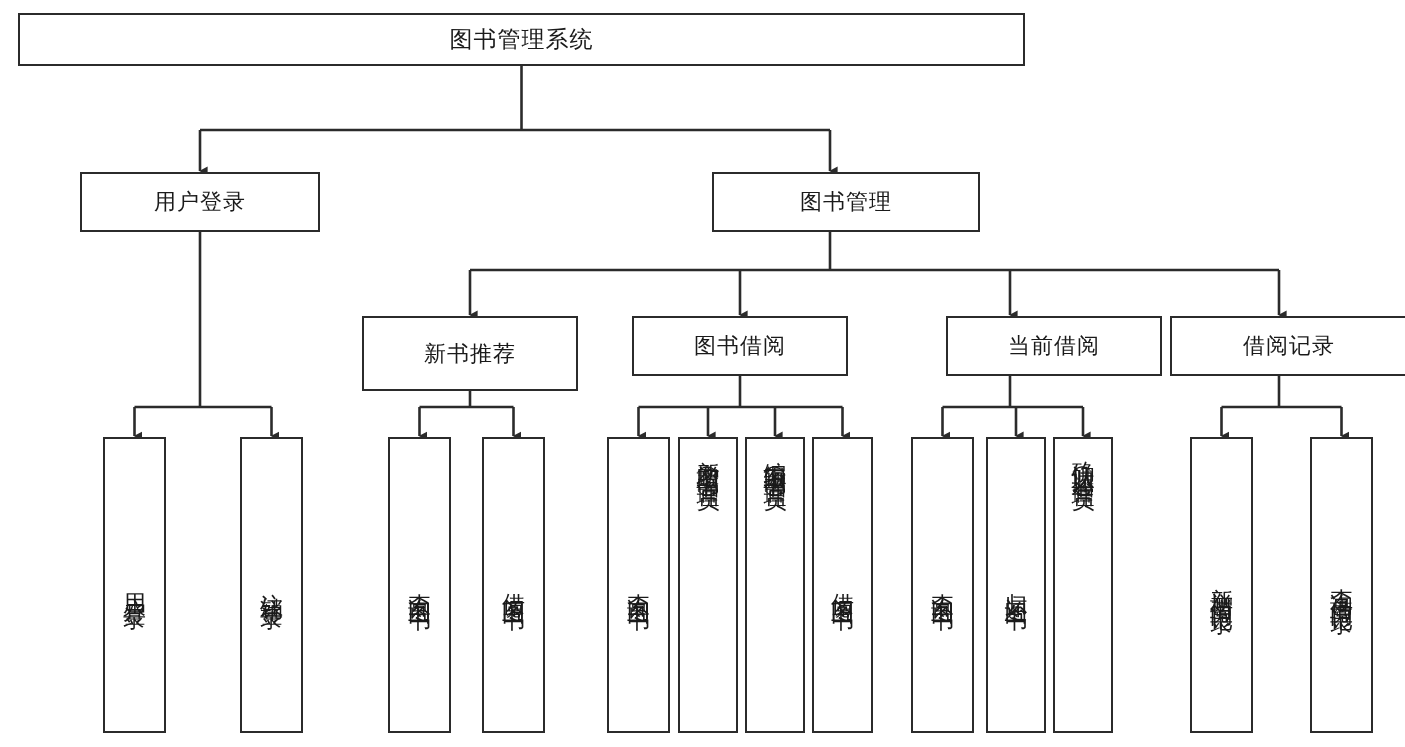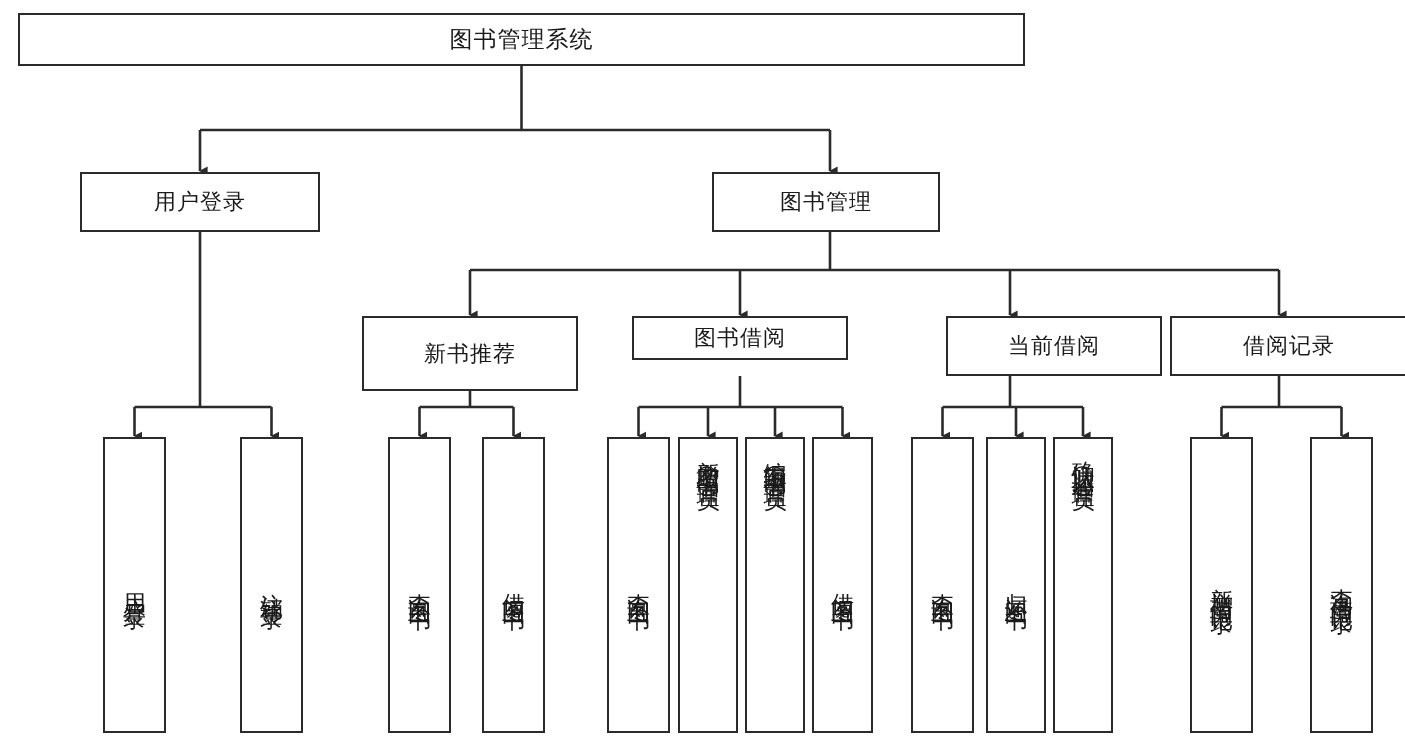--- a/index.html
+++ b/index.html
@@ -133,27 +133,27 @@
       </g>
   </svg>
 
   <div id="node-layer">
       <div class="node h root" style="left: 18px; top: 13px; width: 1007px; height: 53px;">
         <span class="node-label">图书管理系统</span>
       </div>
       <div class="node h" style="left: 80px; top: 172px; width: 240px; height: 60px;">
         <span class="node-label">用户登录</span>
       </div>
-      <div class="node h" style="left: 712px; top: 172px; width: 228px; height: 60px;">
+      <div class="node h" style="left: 712px; top: 172px; width: 268px; height: 60px;">
         <span class="node-label">图书管理</span>
       </div>
       <div class="node h" style="left: 362px; top: 316px; width: 216px; height: 75px;">
         <span class="node-label">新书推荐</span>
       </div>
-      <div class="node h" style="left: 632px; top: 316px; width: 216px; height: 44px;">
+      <div class="node h" style="left: 632px; top: 316px; width: 216px; height: 60px;">
         <span class="node-label">图书借阅</span>
       </div>
       <div class="node h" style="left: 946px; top: 316px; width: 216px; height: 60px;">
         <span class="node-label">当前借阅</span>
       </div>
       <div class="node h" style="left: 1170px; top: 316px; width: 238px; height: 60px;">
         <span class="node-label">借阅记录</span>
       </div>
       <div class="node v" style="left: 103px; top: 437px; width: 63px; height: 296px;">
         <span class="node-label">用户登录</span>

